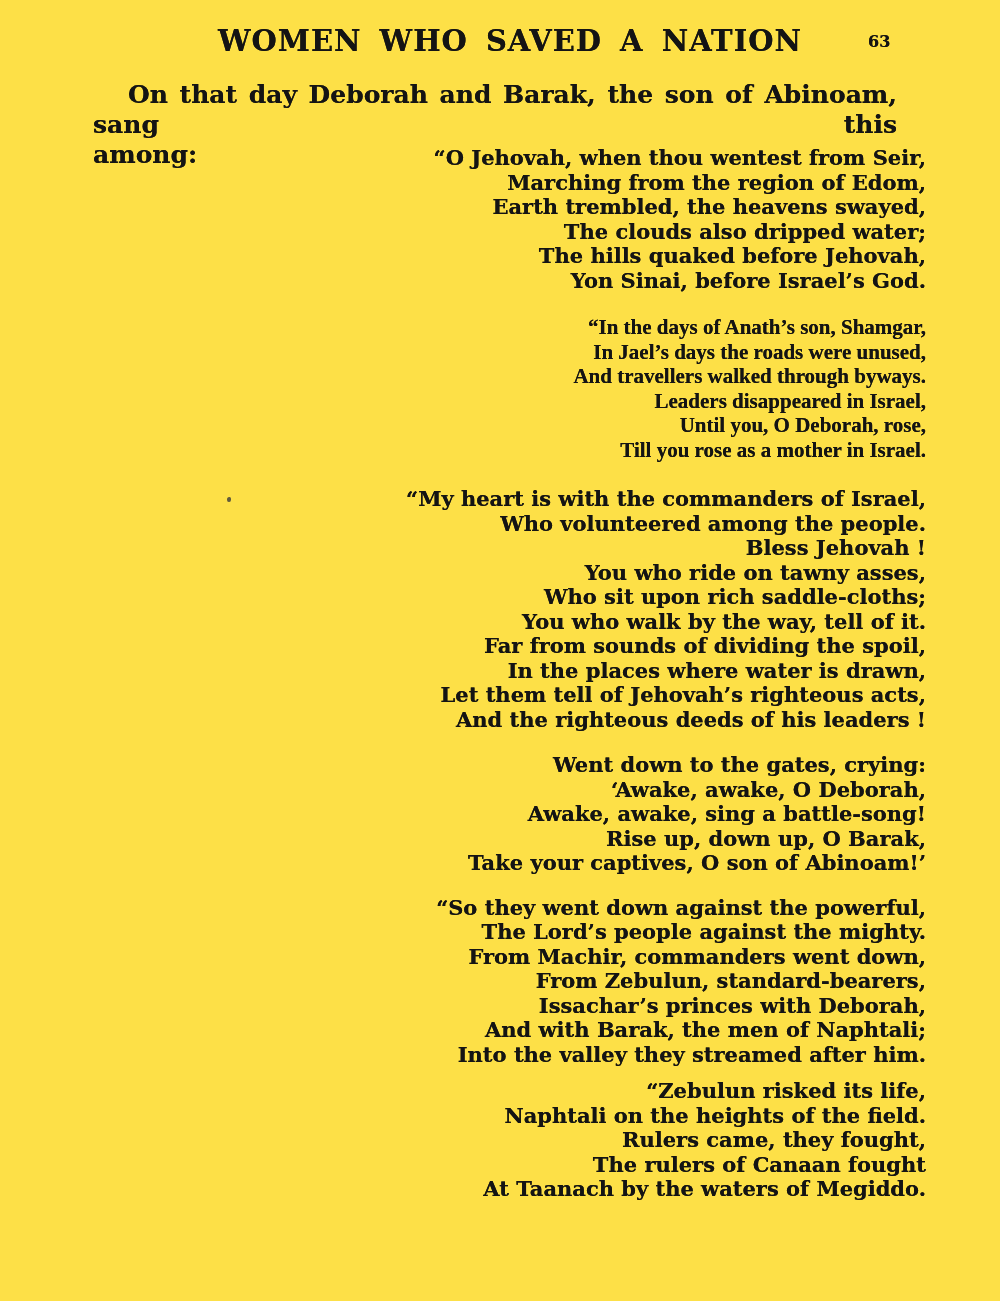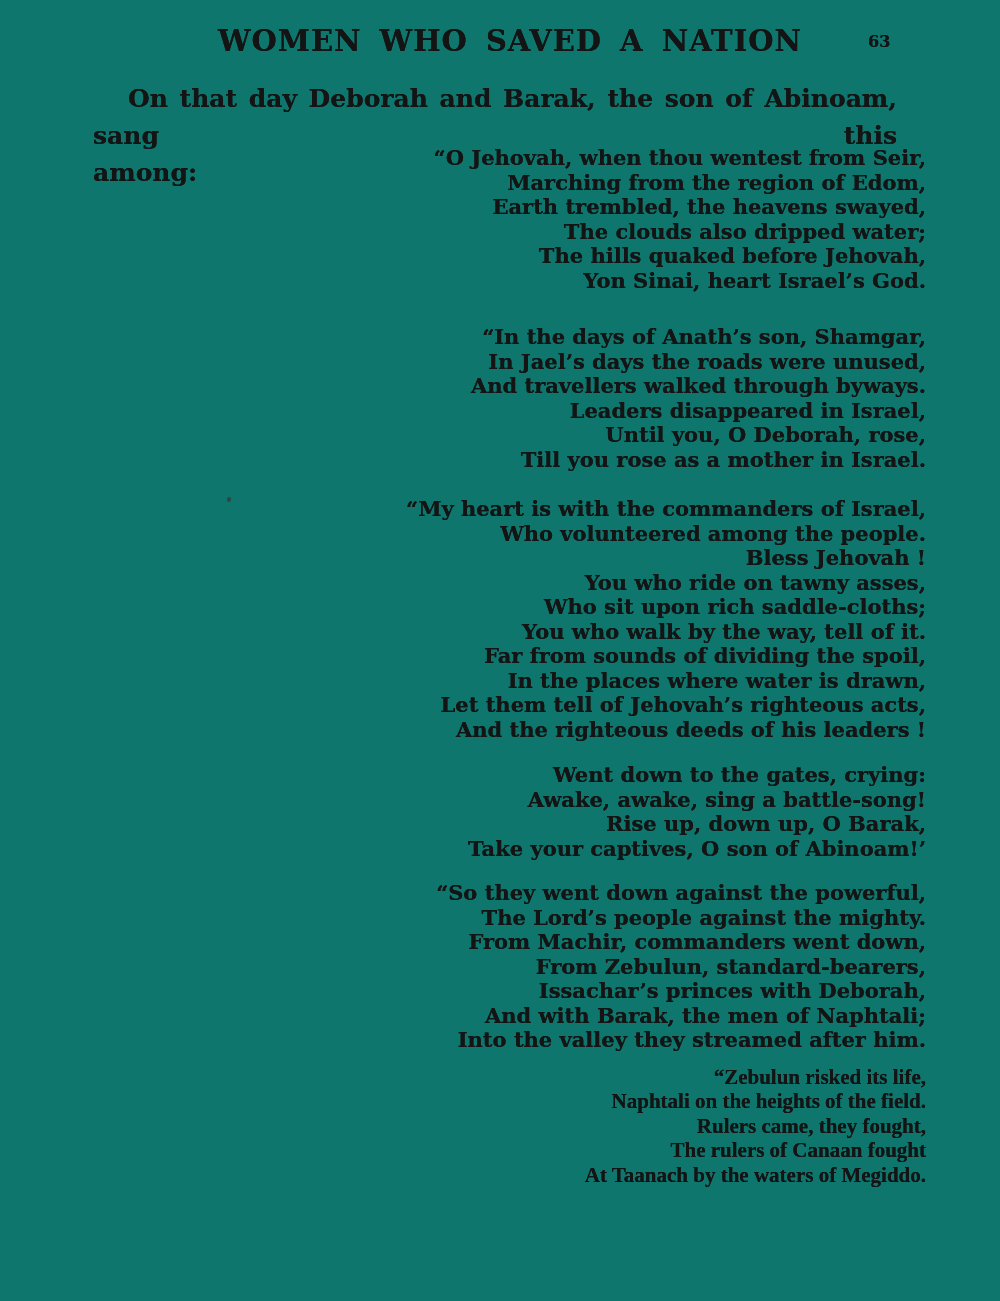--- a/index.html
+++ b/index.html
@@ -4,21 +4,21 @@
 <style>
   html, body {
     margin: 0;
     padding: 0;
     background: #e8e8e8;
   }
   .page {
     position: relative;
     width: 1000px;
     height: 1301px;
-    background: #0f766e;
+    background: #fde047;
     color: #141414;
     font-family: "DejaVu Serif", "Liberation Serif", serif;
     overflow: hidden;
     text-shadow: 0 0 0.5px rgba(10,10,10,0.85);
   }
   .header {
     position: absolute;
     top: 26px;
     left: 0;
     width: 100%;
@@ -43,46 +43,46 @@
     font-weight: 600;
     line-height: 26px;
   }
   .intro {
     position: absolute;
     left: 93px;
     top: 80px;
     width: 804px;
     font-size: 25px;
     font-weight: 600;
-    line-height: 37px;
+    line-height: 30px;
   }
   .intro-line1 {
     text-indent: 35px;
     text-align: justify;
     text-align-last: justify;
   }
   .intro-line2 {
     text-align: left;
   }
   .poem {
     position: absolute;
     left: 306px;
     top: 146px;
     width: 620px;
     font-size: 21px;
     font-weight: 600;
     line-height: 24.5px;
     text-align: right;
   }
   .stanza { margin: 0; }
-  .stanza:nth-child(2) { margin-top: 32px; }
+  .stanza:nth-child(2) { margin-top: 22px; font-family: Liberation Serif, serif; }
   .stanza:nth-child(3) { margin-top: 25px; }
   .stanza:nth-child(4) { margin-top: 21px; }
   .stanza:nth-child(5) { margin-top: 20px; }
-  .stanza:nth-child(6) { margin-top: 12px; font-family: Liberation Serif, serif; }
+  .stanza:nth-child(6) { margin-top: 12px; }
   .ln { white-space: nowrap; }
   .ln-open   { text-indent: -18px; }  
   .ln-norm   { text-indent: 0; }
   .ln-deep   { padding-left: 26px; }  
   .ln-squote { text-indent: -6px; }   
   .ink-speck {
     position: absolute;
     left: 227px;
     top: 497px;
     width: 4px;
@@ -107,21 +107,21 @@
     <div class="intro-line2">among:</div>
   </div>
 
   <div class="poem">
       <div class="stanza">
         <div class="ln ln-open">“O Jehovah, when thou wentest from Seir,</div>
         <div class="ln ln-norm">Marching from the region of Edom,</div>
         <div class="ln ln-norm">Earth trembled, the heavens swayed,</div>
         <div class="ln ln-norm">The clouds also dripped water;</div>
         <div class="ln ln-norm">The hills quaked before Jehovah,</div>
-        <div class="ln ln-norm">Yon Sinai, heart Israel’s God.</div>
+        <div class="ln ln-norm">Yon Sinai, before Israel’s God.</div>
       </div>
       <div class="stanza">
         <div class="ln ln-open">“In the days of Anath’s son, Shamgar,</div>
         <div class="ln ln-norm">In Jael’s days the roads were unused,</div>
         <div class="ln ln-norm">And travellers walked through byways.</div>
         <div class="ln ln-norm">Leaders disappeared in Israel,</div>
         <div class="ln ln-norm">Until you, O Deborah, rose,</div>
         <div class="ln ln-norm">Till you rose as a mother in Israel.</div>
       </div>
       <div class="stanza">
@@ -131,20 +131,21 @@
         <div class="ln ln-norm">You who ride on tawny asses,</div>
         <div class="ln ln-norm">Who sit upon rich saddle-cloths;</div>
         <div class="ln ln-norm">You who walk by the way, tell of it.</div>
         <div class="ln ln-norm">Far from sounds of dividing the spoil,</div>
         <div class="ln ln-norm">In the places where water is drawn,</div>
         <div class="ln ln-norm">Let them tell of Jehovah’s righteous acts,</div>
         <div class="ln ln-norm">And the righteous deeds of his leaders !</div>
       </div>
       <div class="stanza">
         <div class="ln ln-norm">Went down to the gates, crying:</div>
+        <div class="ln ln-squote">‘Awake, awake, O Deborah,</div>
         <div class="ln ln-norm">Awake, awake, sing a battle-song!</div>
         <div class="ln ln-norm">Rise up, down up, O Barak,</div>
         <div class="ln ln-norm">Take your captives, O son of Abinoam!’</div>
       </div>
       <div class="stanza">
         <div class="ln ln-open">“So they went down against the powerful,</div>
         <div class="ln ln-norm">The Lord’s people against the mighty.</div>
         <div class="ln ln-norm">From Machir, commanders went down,</div>
         <div class="ln ln-norm">From Zebulun, standard-bearers,</div>
         <div class="ln ln-norm">Issachar’s princes with Deborah,</div>

